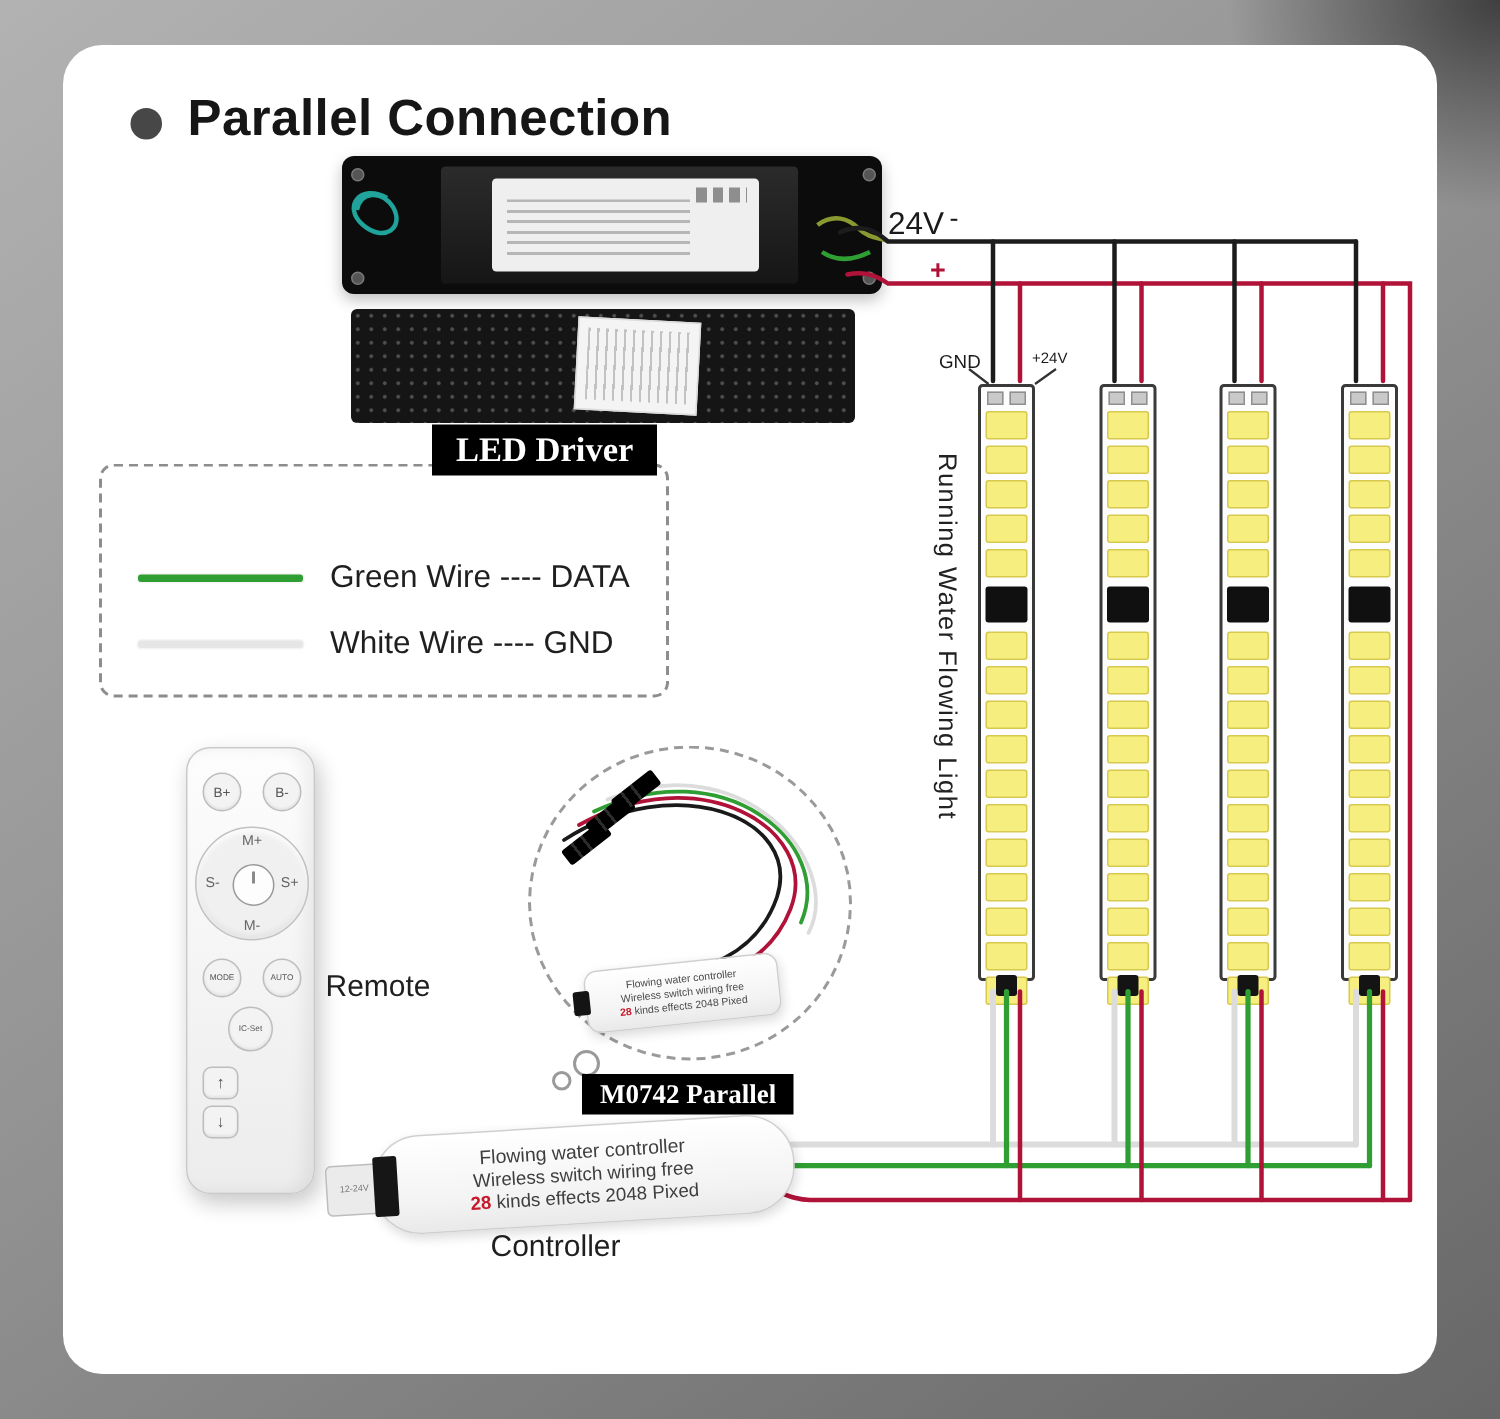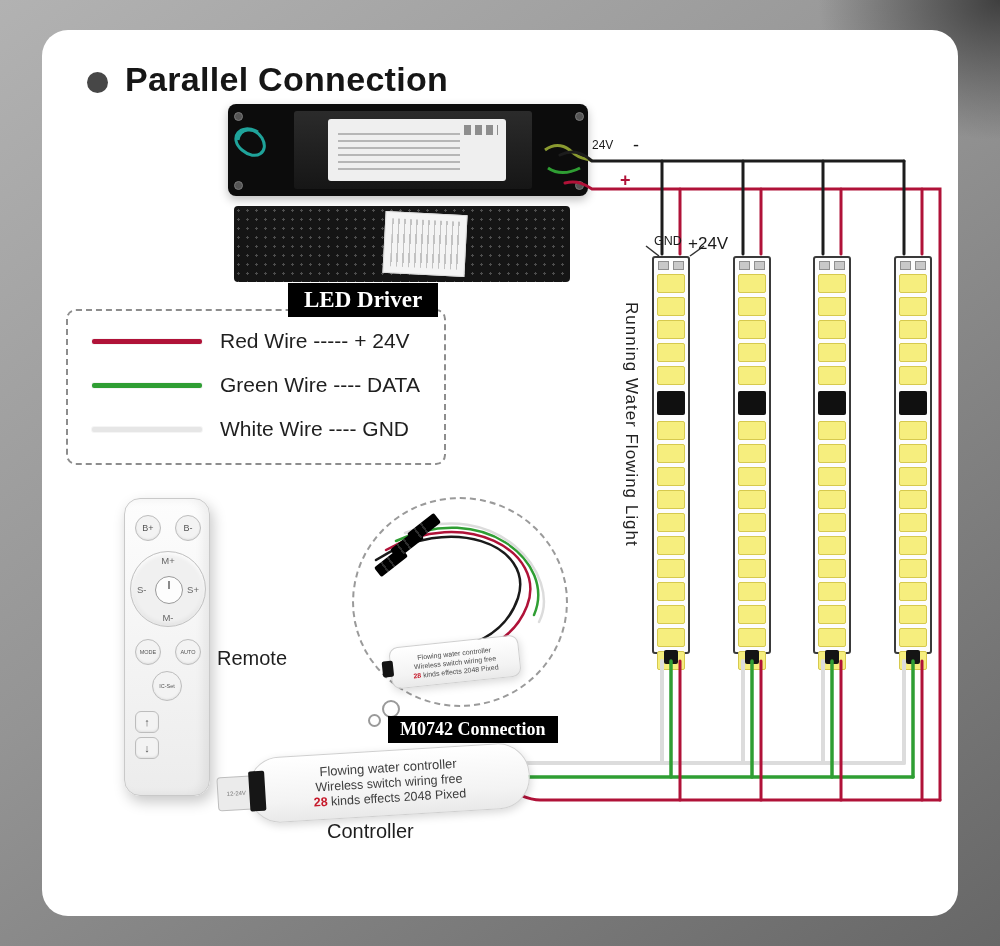--- a/index.html
+++ b/index.html
@@ -36,26 +36,26 @@
   #tag-amp{left:388px;top:716px;font-size:18px;padding:3px 12px;}
   #tag-ctrl{left:204px;top:845px;font-size:25px;padding:5px 18px;}
 
   
   #legend{left:66px;top:309px;width:376px;height:152px;border:2px dashed #8d8d8d;border-radius:10px;}
   .legend-row{position:absolute;left:24px;right:10px;height:32px;display:flex;align-items:center;gap:18px;}
   .legend-swatch{width:110px;height:5px;border-radius:2px;flex:0 0 auto;box-shadow:0 0 0 1px rgba(0,0,0,0.04);}
   .legend-label{font-size:21px;color:#1f1f1f;}
 
   
-  .wlbl{color:#1a1a1a;font-size:12px;}
+  .wlbl{color:#1a1a1a;font-size:21px;}
   #lbl-24v{left:592px;top:138px;}
   #lbl-minus{left:633px;top:135px;font-size:18px;}
   #lbl-plus{left:620px;top:170px;font-size:18px;font-weight:bold;color:#b01238;}
-  #lbl-gnd{left:626px;top:234px;font-size:12.5px;margin-left:28px;}
-  #lbl-p24{left:688px;top:234px;font-size:17px;}
+  #lbl-gnd{left:626px;top:234px;font-size:12.5px;}
+  #lbl-p24{left:688px;top:234px;font-size:10px;}
 
   
   #strips{left:652px;top:256px;width:280px;height:398px;display:flex;justify-content:space-between;}
   .strip{position:relative;width:38px;height:398px;background:#fdfdfd;border:2px solid #3a3a3a;border-radius:3px;box-sizing:border-box;}
   .term{position:absolute;top:3px;width:9px;height:7px;background:#c9c9c9;border:1px solid #8f8f8f;}
   .term-l{left:4px;} .term-r{right:4px;}
   .leds{position:absolute;left:0;right:0;top:16px;display:flex;flex-direction:column;align-items:center;gap:4px;}
   .led{width:26px;height:17px;background:var(--led,#f6ee7e);border:1px solid #d6c94e;border-radius:2px;}
   .block{width:28px;height:24px;background:#101010;border-radius:2px;margin:2px 0;}
   .nub{position:absolute;bottom:-12px;left:50%;transform:translateX(-50%);width:14px;height:14px;background:#141414;border-radius:2px;}
@@ -111,24 +111,20 @@
     <div class="screw" style="left:6px;top:77px;"></div>
     <div class="screw" style="left:347px;top:8px;"></div>
     <div class="screw" style="left:347px;top:77px;"></div>
   </div>
   <div class="plate abs z2">
     <div class="plate-sticker"></div>
   </div>
   <div id="tag-driver" class="tag abs z4">LED Driver</div>
 
   <div id="legend" class="abs z2">
-    <div class="legend-row" style="top:14px;">
-      <span class="legend-swatch" style="background: rgb(176, 18, 56);"></span>
-      <span class="legend-label">Red Wire ----- + 24V</span>
-    </div>
     <div class="legend-row" style="top:58px;">
       <span class="legend-swatch" style="background: rgb(47, 158, 51);"></span>
       <span class="legend-label">Green Wire ---- DATA</span>
     </div>
     <div class="legend-row" style="top:102px;">
       <span class="legend-swatch" style="background: rgb(230, 230, 230);"></span>
       <span class="legend-label">White Wire ---- GND</span>
     </div>
   </div>
 
@@ -314,21 +310,21 @@
   <div class="amp-conn abs z4" style="left:374px;top:556px;"></div>
   <div class="amp-conn abs z4" style="left:390px;top:538px;"></div>
   <div class="amp-conn abs z4" style="left:407px;top:522px;"></div>
   <div id="amp-device" class="device abs z4">
     <div class="dl">Flowing water controller</div>
     <div class="dl">Wireless switch wiring free</div>
     <div class="dl"><span class="red-num">28</span><span> kinds effects 2048 Pixed</span></div>
   </div>
   <div class="bub abs z4" style="left:382px;top:700px;width:14px;height:14px;"></div>
   <div class="bub abs z4" style="left:368px;top:714px;width:9px;height:9px;"></div>
-  <div id="tag-amp" class="tag abs z4">M0742 Connection</div>
+  <div id="tag-amp" class="tag abs z4">M0742 Parallel</div>
 
   <div id="controller" class="device abs z4">
     <div id="ctrl-plug">12-24V</div>
     <div id="ctrl-port"></div>
     <div class="dl1">Flowing water controller</div>
     <div class="dl2">Wireless switch wiring free</div>
     <div class="dl3"><span class="red-num">28</span><span> kinds effects 2048 Pixed</span></div>
   </div>
   <div id="cap-ctrl" class="abs z2 caption">Controller</div>
 </div>

